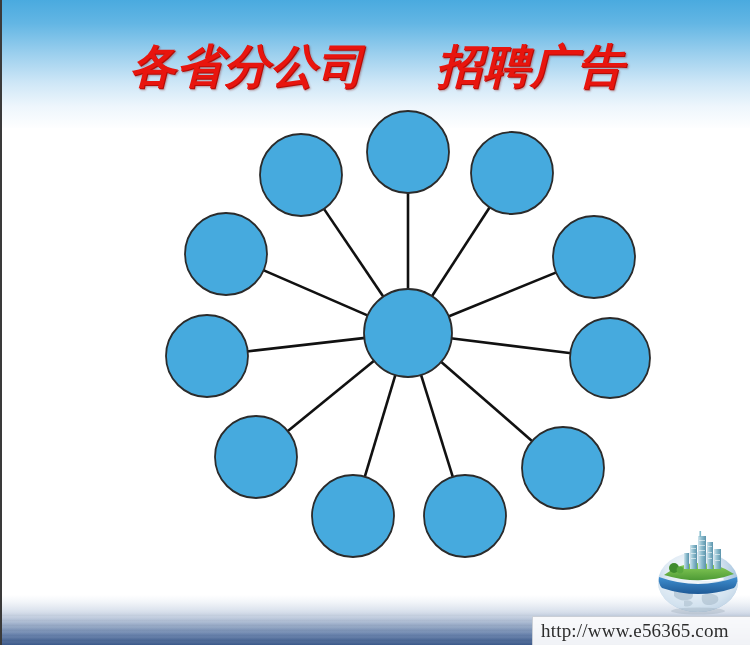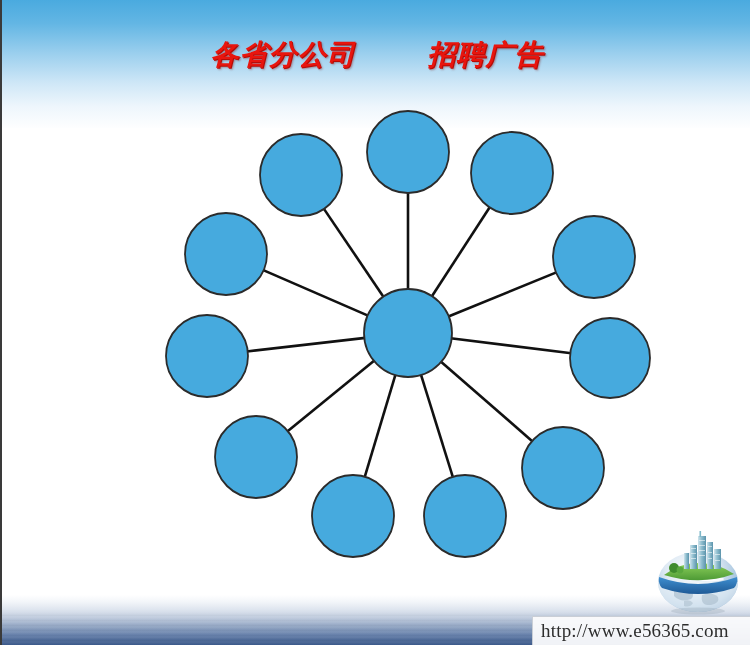--- a/index.html
+++ b/index.html
@@ -76,21 +76,21 @@
     position: absolute;
     left: 0;
     top: 36px;
     width: 750px;
     text-align: center;
     white-space: nowrap;
   }
   .title-txt {
     display: inline-block;
     font-family: Liberation Mono, monospace;
-    font-size: 28px;
+    font-size: 46px;
     font-weight: bold;
     font-style: italic;
     letter-spacing: 1px;
     color: #e8150e;
     text-shadow:
        1px 1px 0 #b50c07,
        2px 2px 2px rgba(120,10,5,0.35);
   }
   .title-gap {
     display: inline-block;

